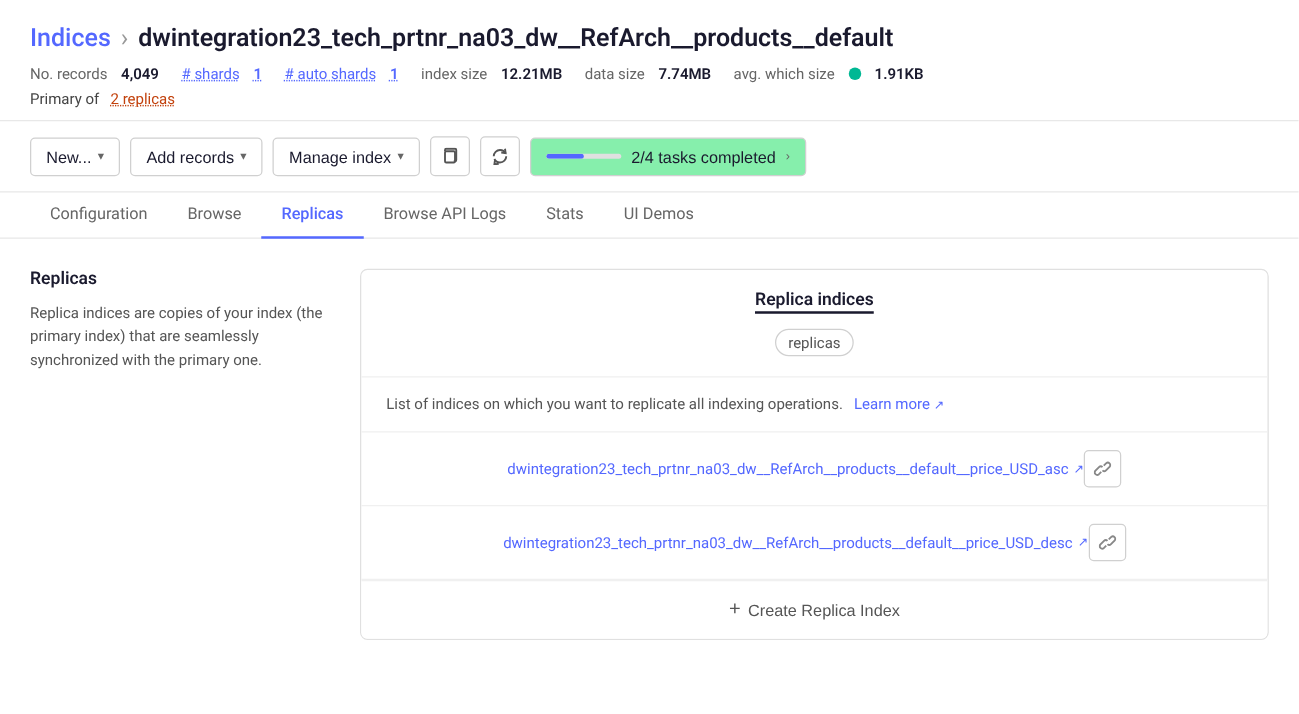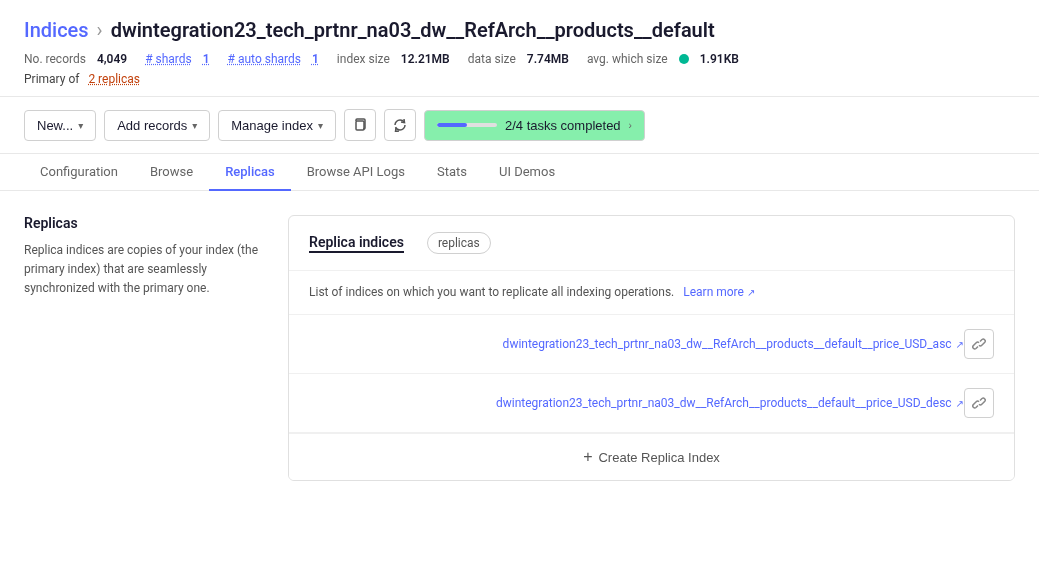--- a/index.html
+++ b/index.html
@@ -192,22 +192,23 @@
     .main-panel {
       flex: 1;
       border: 1px solid #e0e0e0;
       border-radius: 6px;
       overflow: hidden;
     }
     .panel-header {
       padding: 16px 20px;
       display: flex;
       align-items: center;
-      gap: 23px;
+      gap: 12px;
       border-bottom: 1px solid #f0f0f0;
+      flex-direction: column;
     }
     .panel-title {
       font-size: 14px;
       font-weight: 600;
       color: #1a1a2e;
       border-bottom: 2px solid #1a1a2e;
       padding-bottom: 1px;
     }
     .badge {
       padding: 3px 10px;
@@ -228,21 +229,21 @@
       color: #5468ff;
       text-decoration: none;
       cursor: pointer;
     }
     .learn-more-icon {
       font-size: 10px;
     }
     .replica-item {
       display: flex;
       align-items: center;
-      justify-content: flex-end;
+      justify-content: center;
       padding: 14px 20px;
       border-bottom: 1px solid #f0f0f0;
     }
     .replica-link {
       color: #5468ff;
       font-size: 12px;
       text-decoration: none;
       cursor: pointer;
       display: flex;
       align-items: center;

